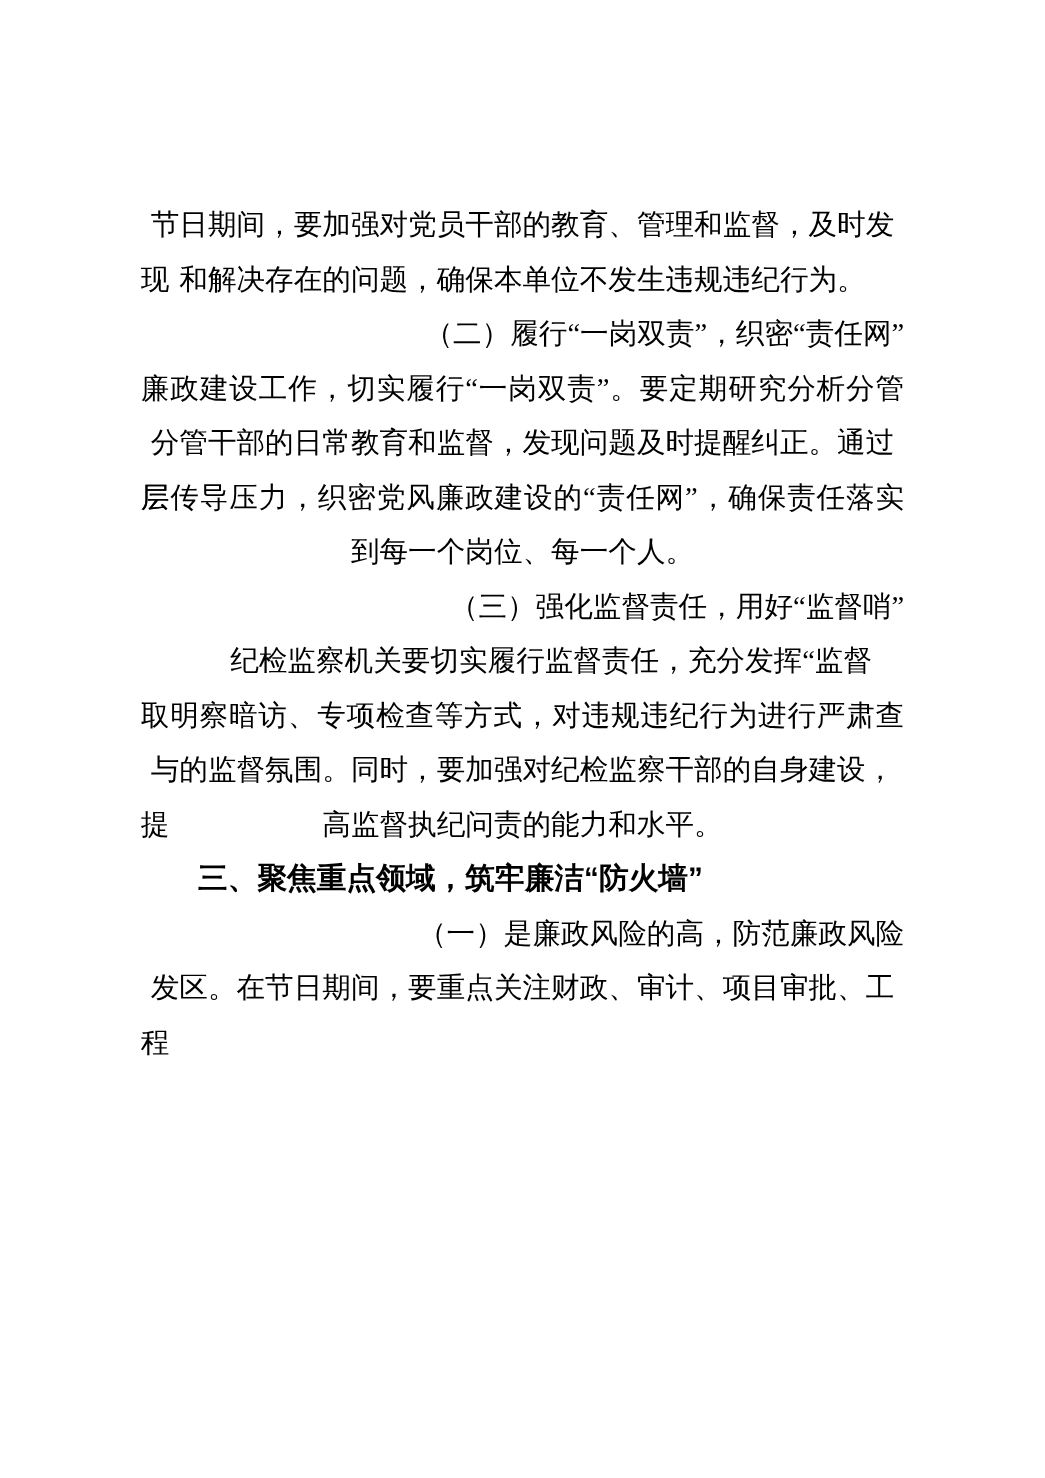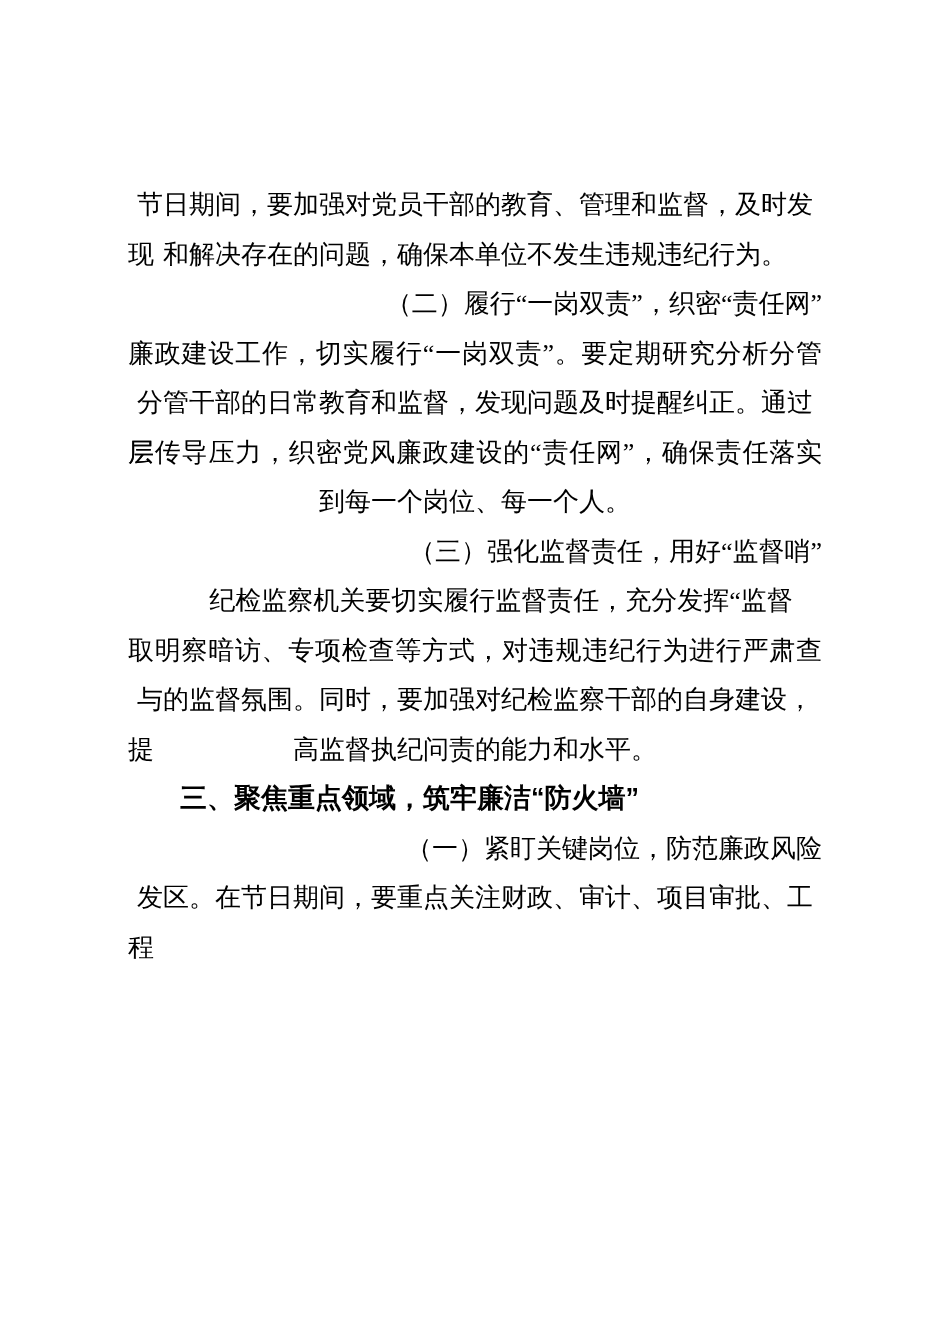--- a/index.html
+++ b/index.html
@@ -64,16 +64,16 @@
       <div class="doc-line body flush">廉政建设工作，切实履行“一岗双责”。要定期研究分析分管</div>
       <div class="doc-line body flush">分管干部的日常教育和监督，发现问题及时提醒纠正。通过层</div>
       <div class="doc-line body flush">层传导压力，织密党风廉政建设的“责任网”，确保责任落实</div>
       <div class="doc-line body">到每一个岗位、每一个人。</div>
       <div class="doc-line subheading indent">（三）强化监督责任，用好“监督哨”</div>
       <div class="doc-line body indent">纪检监察机关要切实履行监督责任，充分发挥“监督</div>
       <div class="doc-line body flush">取明察暗访、专项检查等方式，对违规违纪行为进行严肃查</div>
       <div class="doc-line body flush">与的监督氛围。同时，要加强对纪检监察干部的自身建设，提</div>
       <div class="doc-line body">高监督执纪问责的能力和水平。</div>
       <div class="doc-line heading-bold indent">三、聚焦重点领域，筑牢廉洁“防火墙”</div>
-      <div class="doc-line subheading indent">（一）紧盯关键岗位，防范廉政风险</div>
+      <div class="doc-line subheading indent">（一）是廉政风险的高，防范廉政风险</div>
       <div class="doc-line body flush">发区。在节日期间，要重点关注财政、审计、项目审批、工程</div>
     </div>
 </div>
 
 </body></html>

